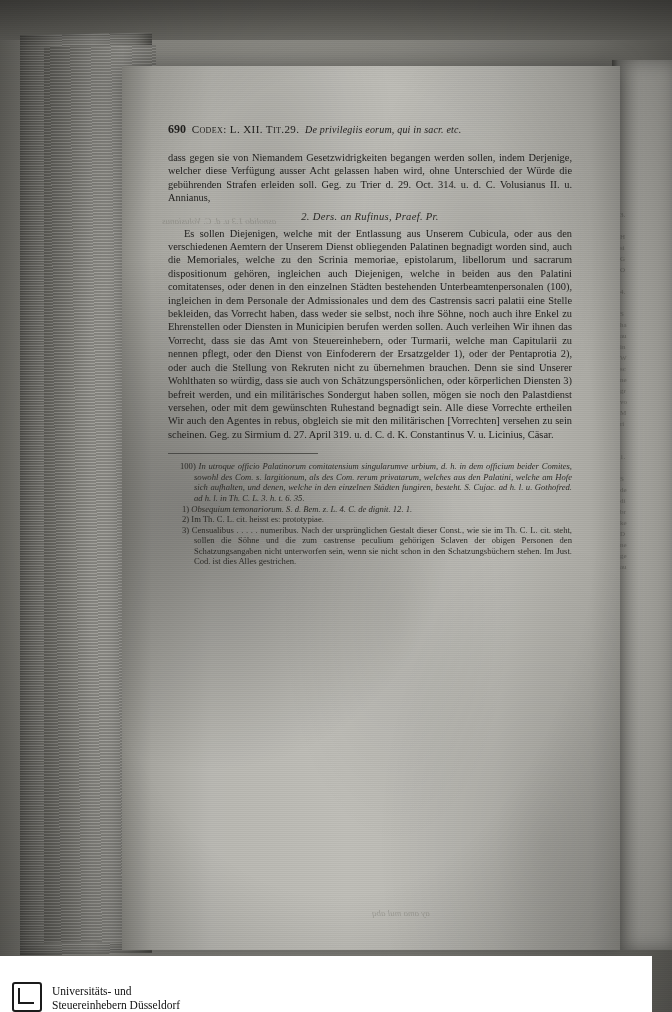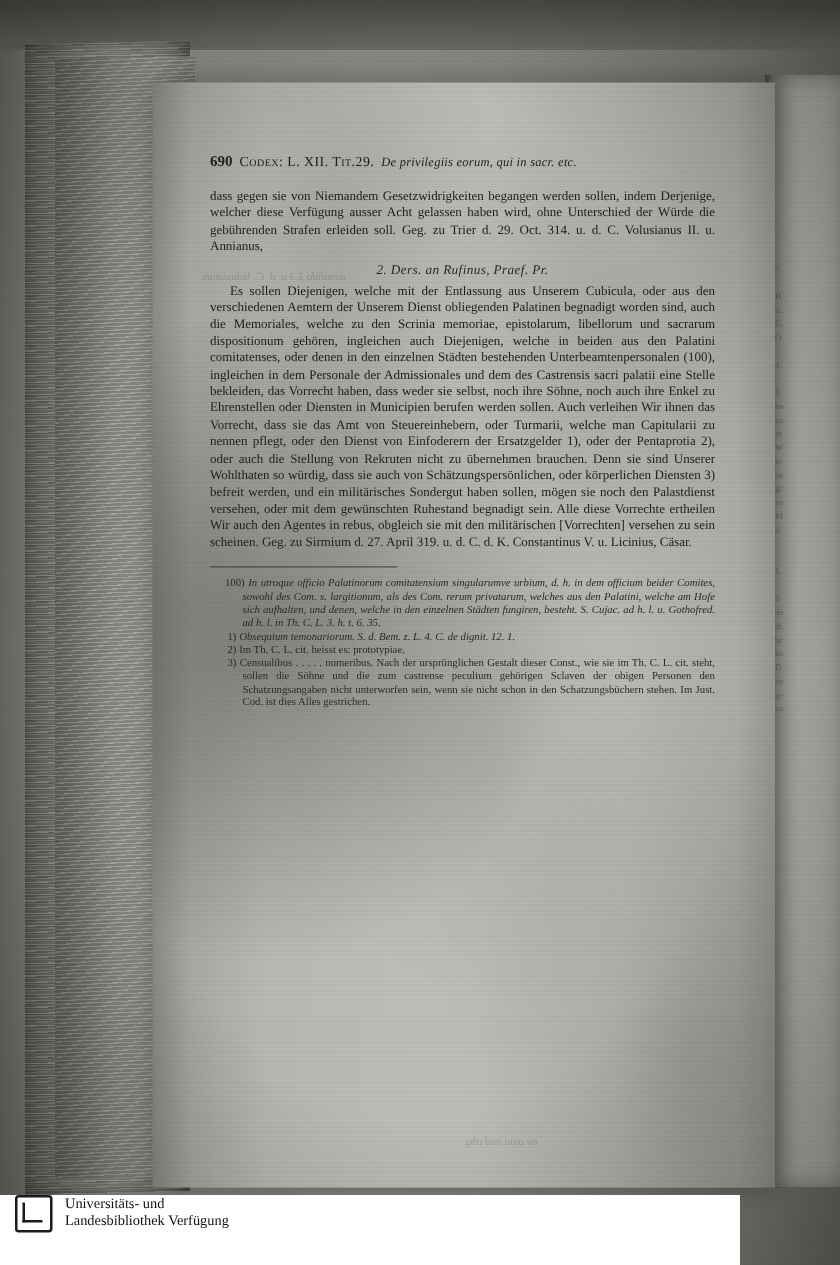--- a/index.html
+++ b/index.html
@@ -132,23 +132,23 @@
 
   
   .ghost{
     position:absolute;color:#5a594f;opacity:.30;font-size:9px;
     font-family:"Liberation Serif", serif;font-style:italic;
     transform:scaleX(-1);pointer-events:none;white-space:nowrap;
   }
 
   
   #libbar{
-    position:absolute;left:0;bottom:0;width:592px;height:56px;
+    position:absolute;left:0;bottom:0;width:652px;height:56px;
     background:#ffffff;
-    display:flex;align-items:flex-start;
+    display:flex;align-items:flex-end;
   }
   #liblogo{
     width:26px;height:26px;margin-left:12px;margin-right:10px;
     border:2px solid #1b1b1b;border-radius:3px;position:relative;flex:none;
   }
   #liblogo:before{
     content:"";position:absolute;left:4px;top:4px;width:14px;height:14px;
     border-left:2px solid #1b1b1b;border-bottom:2px solid #1b1b1b;
   }
   #libtext{
@@ -230,15 +230,15 @@
   </div>
 
   <div id="grain"></div>
   <div id="vig"></div>
 </div>
 
 <div id="libbar">
   <div id="liblogo"></div>
   <div id="libtext">
     <span>Universitäts- und</span><br>
-    <span>Landesbibliothek Verfügung</span>
+    <span>Steuereinhebern Düsseldorf</span>
   </div>
 </div>
 
 </body></html>

